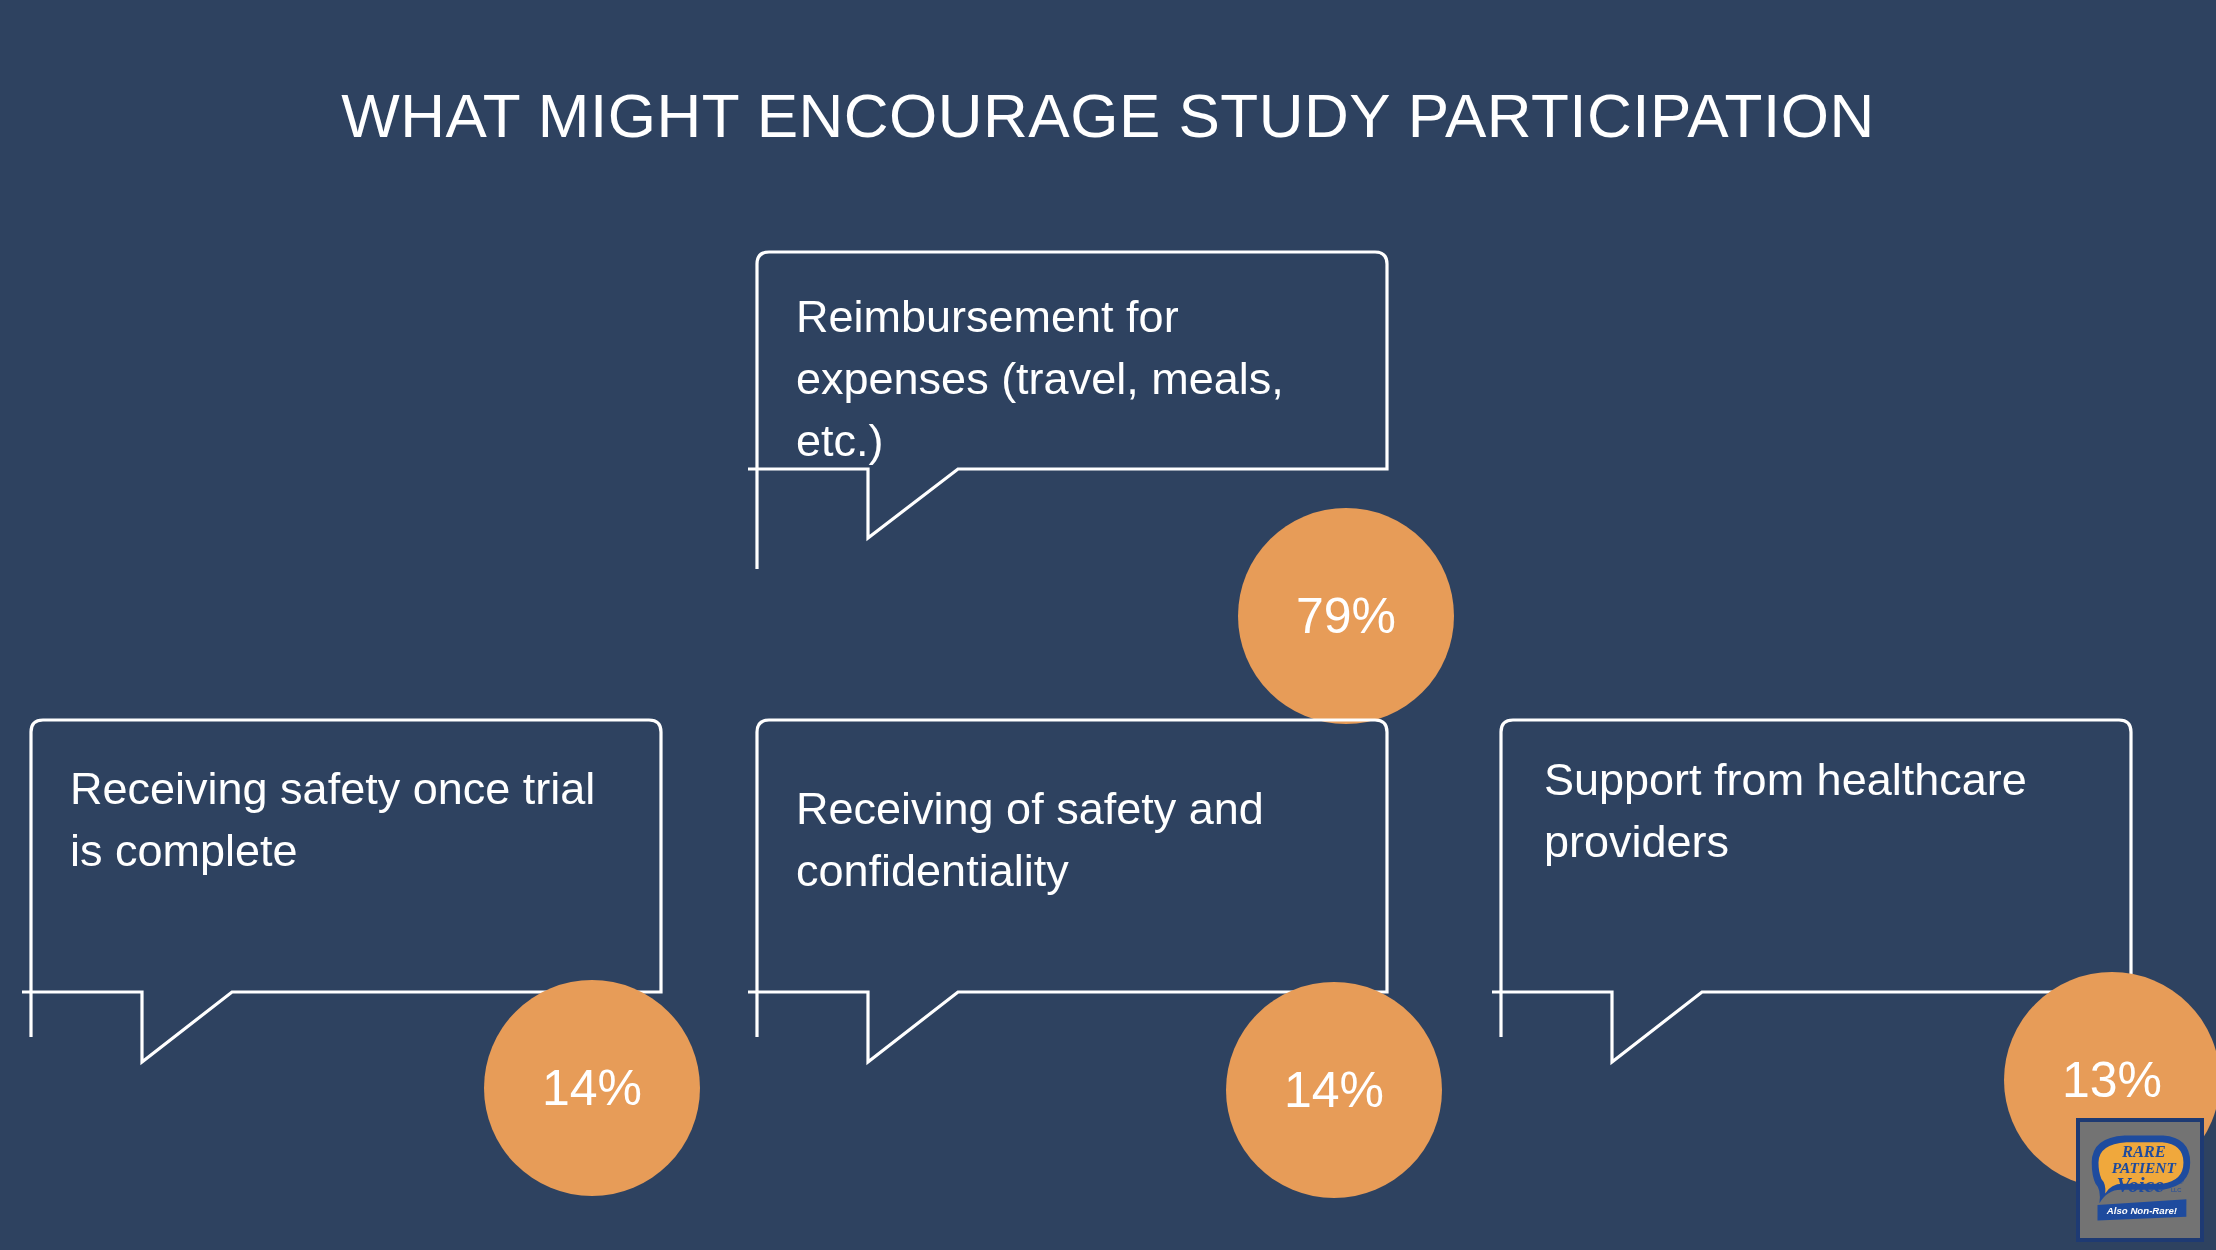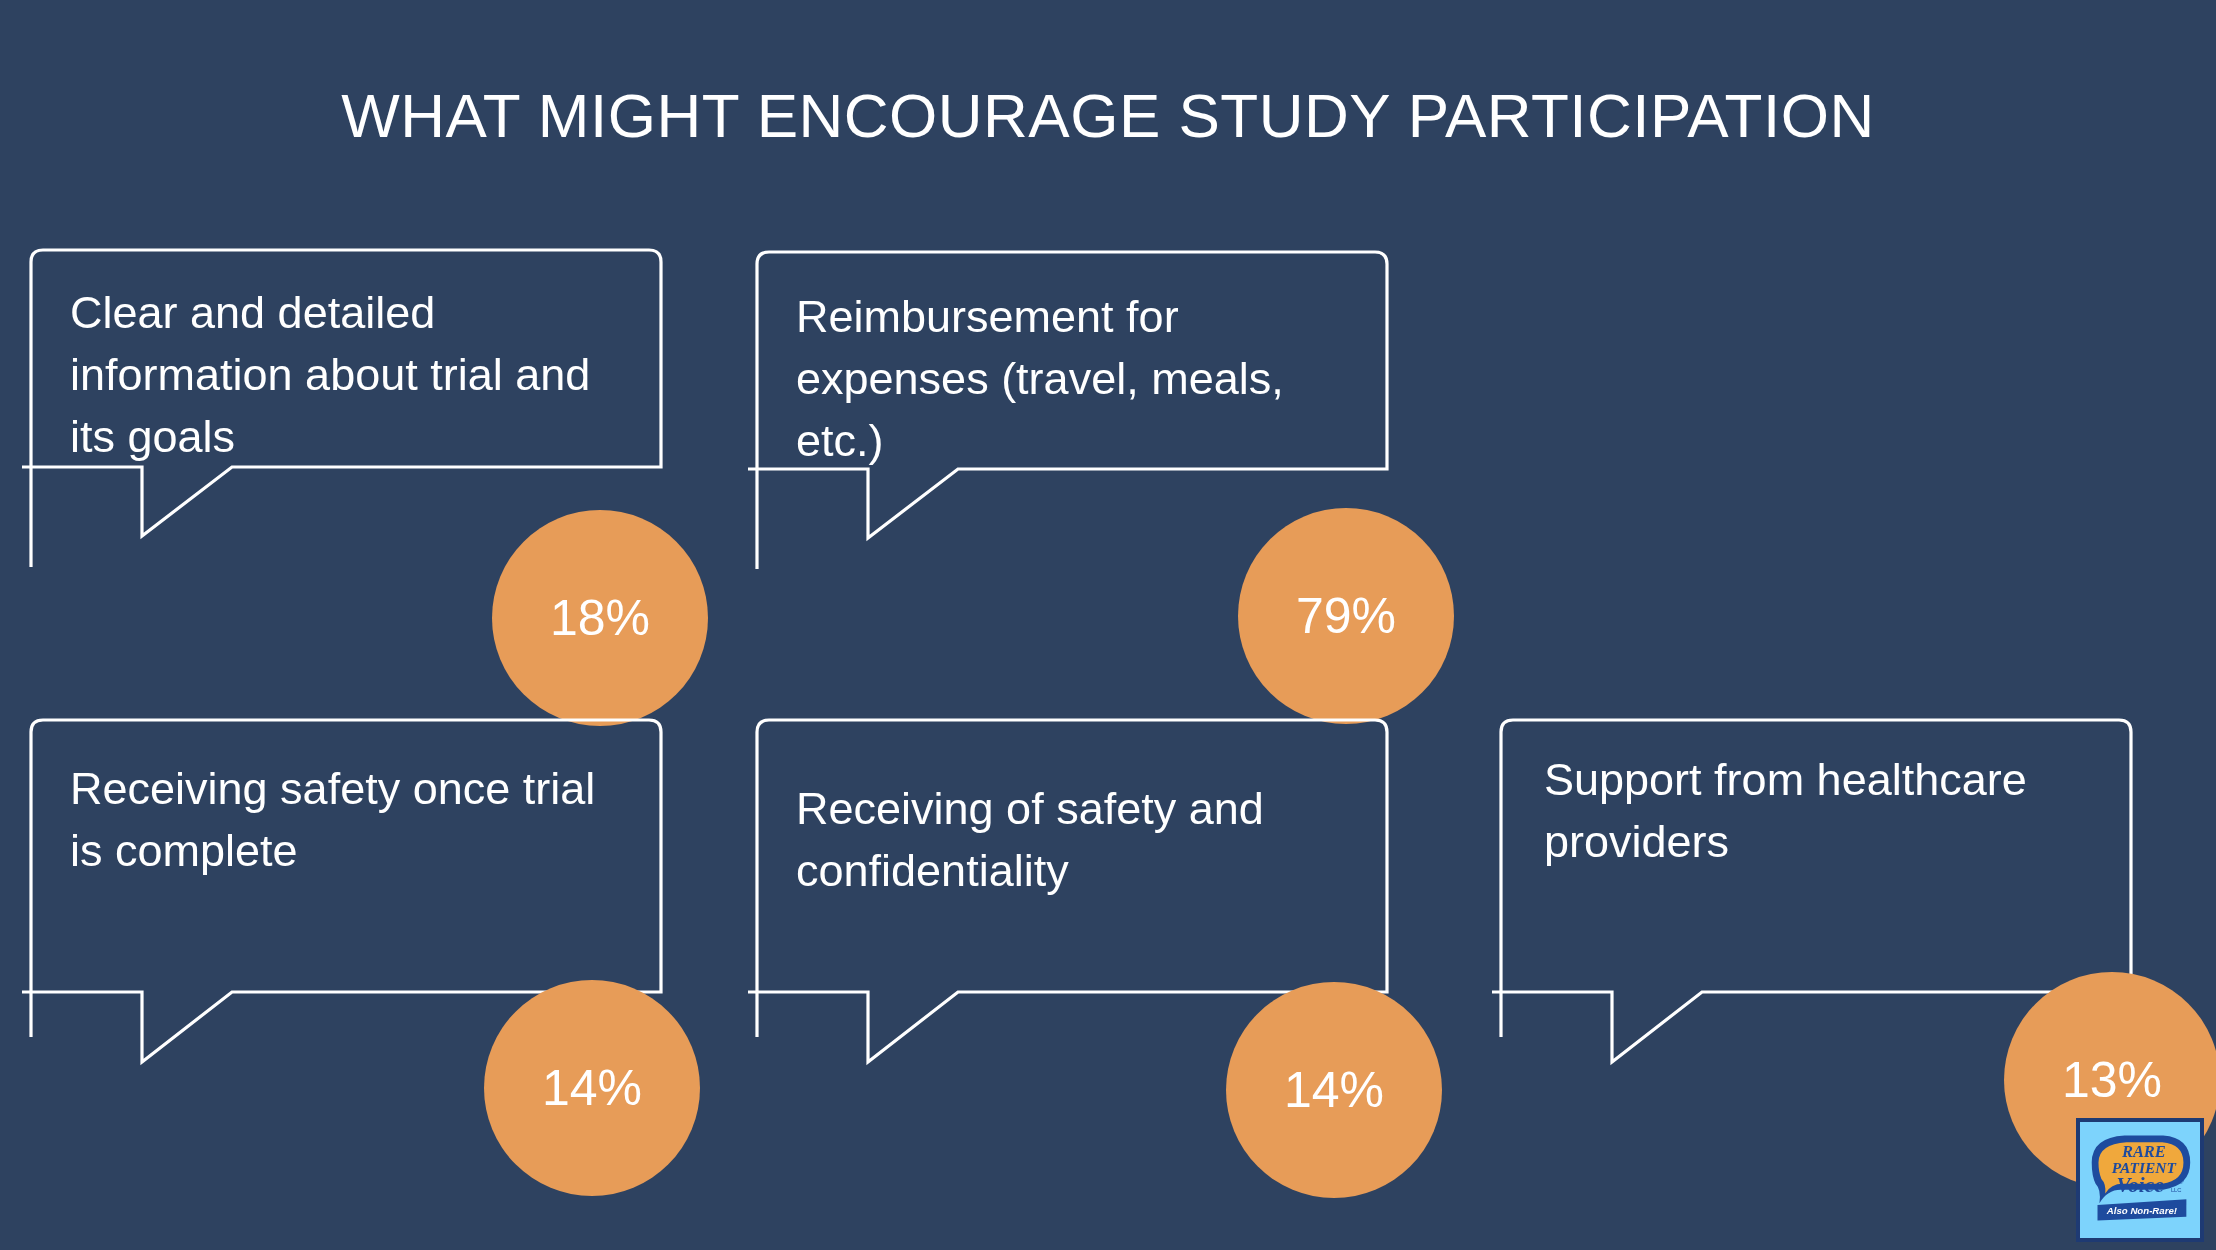--- a/index.html
+++ b/index.html
@@ -115,43 +115,34 @@
   #callout-5 .callout-text { top: 60px; }
   #callout-6 .callout-text { left: 52px; top: 31px; width: 580px; }
 
   
   #logo {
     position: absolute;
     left: 2076px;
     top: 1118px;
     width: 128px;
     height: 124px;
-    background: #7dd3fc;
+    background: #737373;
     border: 4px solid #1e3a73;
     box-sizing: border-box;
     padding: 2px;
   }
   #logo svg { display: block; width: 100%; height: 100%; }
 </style>
 </head>
 <body>
 
 <div id="slide">
 
   <div id="title">WHAT MIGHT ENCOURAGE STUDY PARTICIPATION</div>
 
-  <div class="callout" id="callout-1">
-    <div class="bubble">
-      <svg viewBox="0 0 640 320" preserveAspectRatio="none">
-        <path class="bubble-path" d="M 9 319 L 9 14 Q 9 2 21 2 L 627 2 Q 639 2 639 14 L 639 219 L 210 219 L 120 288 L 120 219 L 0 219"></path>
-      </svg>
-    </div>
-    <div class="callout-text">Clear and detailed information about trial and its goals</div>
-    <div class="pct-circle">18%</div>
-  </div>
 
   <div class="callout" id="callout-2">
     <div class="bubble">
       <svg viewBox="0 0 640 320" preserveAspectRatio="none">
         <path class="bubble-path" d="M 9 319 L 9 14 Q 9 2 21 2 L 627 2 Q 639 2 639 14 L 639 219 L 210 219 L 120 288 L 120 219 L 0 219"></path>
       </svg>
     </div>
     <div class="callout-text">Reimbursement for expenses (travel, meals, etc.)</div>
     <div class="pct-circle">79%</div>
   </div>

